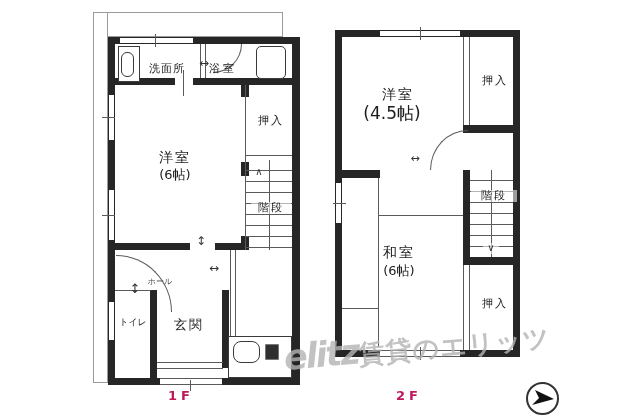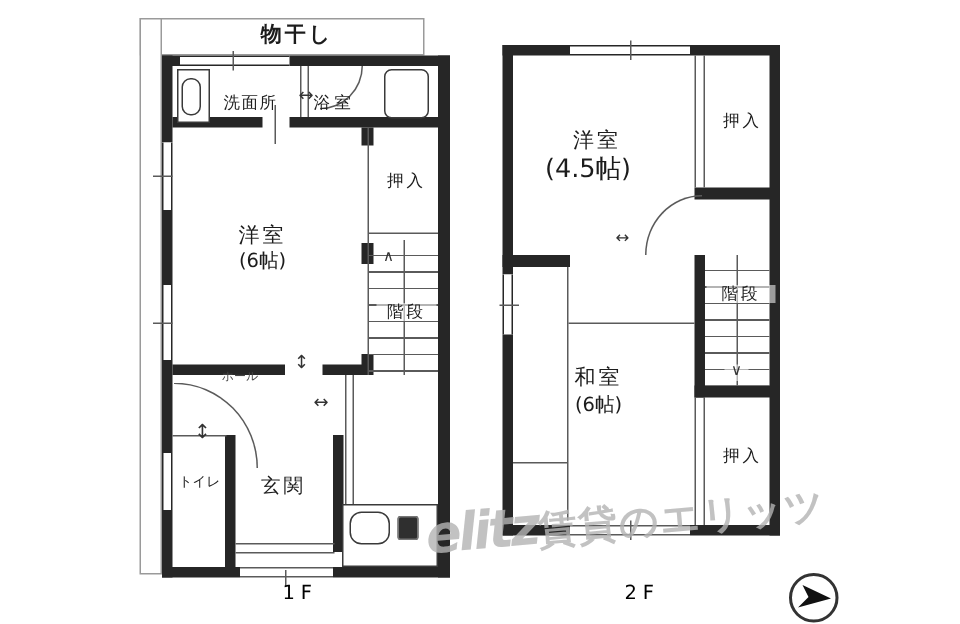--- a/index.html
+++ b/index.html
@@ -20,39 +20,38 @@
   .win-h{background:#fff;border-top:1px solid var(--wall);border-bottom:1px solid var(--wall);box-sizing:border-box;}
   .win-v{background:#fff;border-left:1px solid var(--wall);border-right:1px solid var(--wall);box-sizing:border-box;}
   .door-h{background:#fff;border-top:1px solid var(--thin);border-bottom:1px solid var(--thin);box-sizing:border-box;}
   .strip{border:1px solid #9a9a9a;box-sizing:border-box;background:#fff;}
   .treads{background:repeating-linear-gradient(to bottom,transparent 0,transparent 10px,var(--thin) 10px,var(--thin) 11px);}
   .arc-br{border-right:1px solid var(--thin);border-bottom:1px solid var(--thin);border-bottom-right-radius:100%;box-sizing:border-box;}
   .arc-tr{border-top:1px solid var(--thin);border-right:1px solid var(--thin);border-top-right-radius:100%;box-sizing:border-box;}
   .arc-tl{border-top:1px solid var(--thin);border-left:1px solid var(--thin);border-top-left-radius:100%;box-sizing:border-box;}
   .fx{border:1px solid #3a3a3a;background:#fff;box-sizing:border-box;}
   .lbl{text-align:center;line-height:1.05;white-space:nowrap;}
-  .cap{color:#000000;font-weight:normal;font-size:13px;letter-spacing:4px;text-align:right;}
+  .cap{color:#be185d;font-weight:bold;font-size:13px;letter-spacing:4px;text-align:left;}
   #watermark{
     left:284px;top:338px;width:300px;transform:rotate(-5deg);transform-origin:left center;
     color:var(--wm);opacity:.8;white-space:nowrap;pointer-events:none;z-index:9;
   }
   #watermark .logo{font-style:italic;font-weight:bold;font-size:35px;letter-spacing:-2px;}
   #watermark .jp{font-weight:bold;font-size:26px;letter-spacing:1px;}
   #compass{left:526px;top:382px;width:33px;height:33px;border:2px solid #333;border-radius:50%;box-sizing:border-box;background:#fff;}
 </style>
 </head>
 <body>
 
 <div id="canvas">
 
   <div class="abs" id="f1" style="left:93px;top:10px;width:207px;height:375px;">
 
     <div class="abs strip" style="left:0;top:2px;width:190px;height:25px;"></div>
     <div class="abs strip" style="left:0;top:2px;width:15px;height:371px;"></div>
-    <div class="abs lbl" style="left:55px;top:6px;width:100px;font-size:14px;font-weight:bold;letter-spacing:2px;">物干し</div>
 
     <div class="abs w" style="left:15px;top:27px;width:12px;height:7px;"></div>
     <div class="abs win-h" style="left:27px;top:27px;width:73px;height:7px;"></div>
     <div class="abs w" style="left:100px;top:27px;width:107px;height:7px;"></div>
     <div class="abs w" style="left:15px;top:27px;width:7px;height:58px;"></div>
     <div class="abs win-v" style="left:15px;top:85px;width:7px;height:45px;"></div>
     <div class="abs w" style="left:15px;top:130px;width:7px;height:50px;"></div>
     <div class="abs win-v" style="left:15px;top:180px;width:7px;height:50px;"></div>
     <div class="abs w" style="left:15px;top:230px;width:7px;height:62px;"></div>
     <div class="abs win-v" style="left:15px;top:292px;width:7px;height:38px;"></div>
@@ -100,21 +99,21 @@
     <div class="abs fx" style="left:140px;top:331px;width:27px;height:22px;border-radius:8px;"></div>
     <div class="abs" style="left:172px;top:334px;width:14px;height:16px;background:#2f2f2f;border-radius:2px;box-shadow:inset 0 0 0 1px #777;"></div>
 
     <div class="abs lbl" style="left:40px;top:53px;width:68px;font-size:11px;letter-spacing:1px;">洗面所</div>
     <div class="abs lbl" style="left:106px;top:53px;width:48px;font-size:11px;letter-spacing:3px;">浴室</div>
     <div class="abs lbl" style="left:156px;top:105px;width:44px;font-size:11px;letter-spacing:2px;">押入</div>
     <div class="abs lbl" style="left:48px;top:140px;width:68px;font-size:14px;letter-spacing:2px;">洋室</div>
     <div class="abs lbl" style="left:48px;top:158px;width:68px;font-size:13px;">(6帖)</div>
     <div class="abs lbl" style="left:158px;top:157px;width:16px;font-size:10px;color:#333;">∧</div>
     <div class="abs lbl" style="left:158px;top:192px;width:40px;font-size:11px;letter-spacing:2px;background:rgba(255,255,255,.55);">階段</div>
-    <div class="abs lbl" style="left:46px;top:237px;width:42px;font-size:8px;color:#444;">ホール</div>
+    <div class="abs lbl" style="left:46px;top:268px;width:42px;font-size:8px;color:#444;">ホール</div>
     <div class="abs lbl" style="left:24px;top:308px;width:32px;font-size:9px;">トイレ</div>
     <div class="abs lbl" style="left:70px;top:308px;width:52px;font-size:13px;letter-spacing:2px;">玄関</div>
 
     <div class="abs lbl" style="left:96px;top:47px;width:30px;font-size:12px;color:#333;">↔</div>
     <div class="abs lbl" style="left:97px;top:225px;width:22px;font-size:12px;color:#333;">↕</div>
     <div class="abs lbl" style="left:33px;top:272px;width:18px;font-size:13px;color:#333;">↕</div>
     <div class="abs lbl" style="left:102px;top:252px;width:38px;font-size:12px;color:#333;">↔</div>
   </div>
 
   <div class="abs" id="f2" style="left:333px;top:25px;width:192px;height:347px;">

